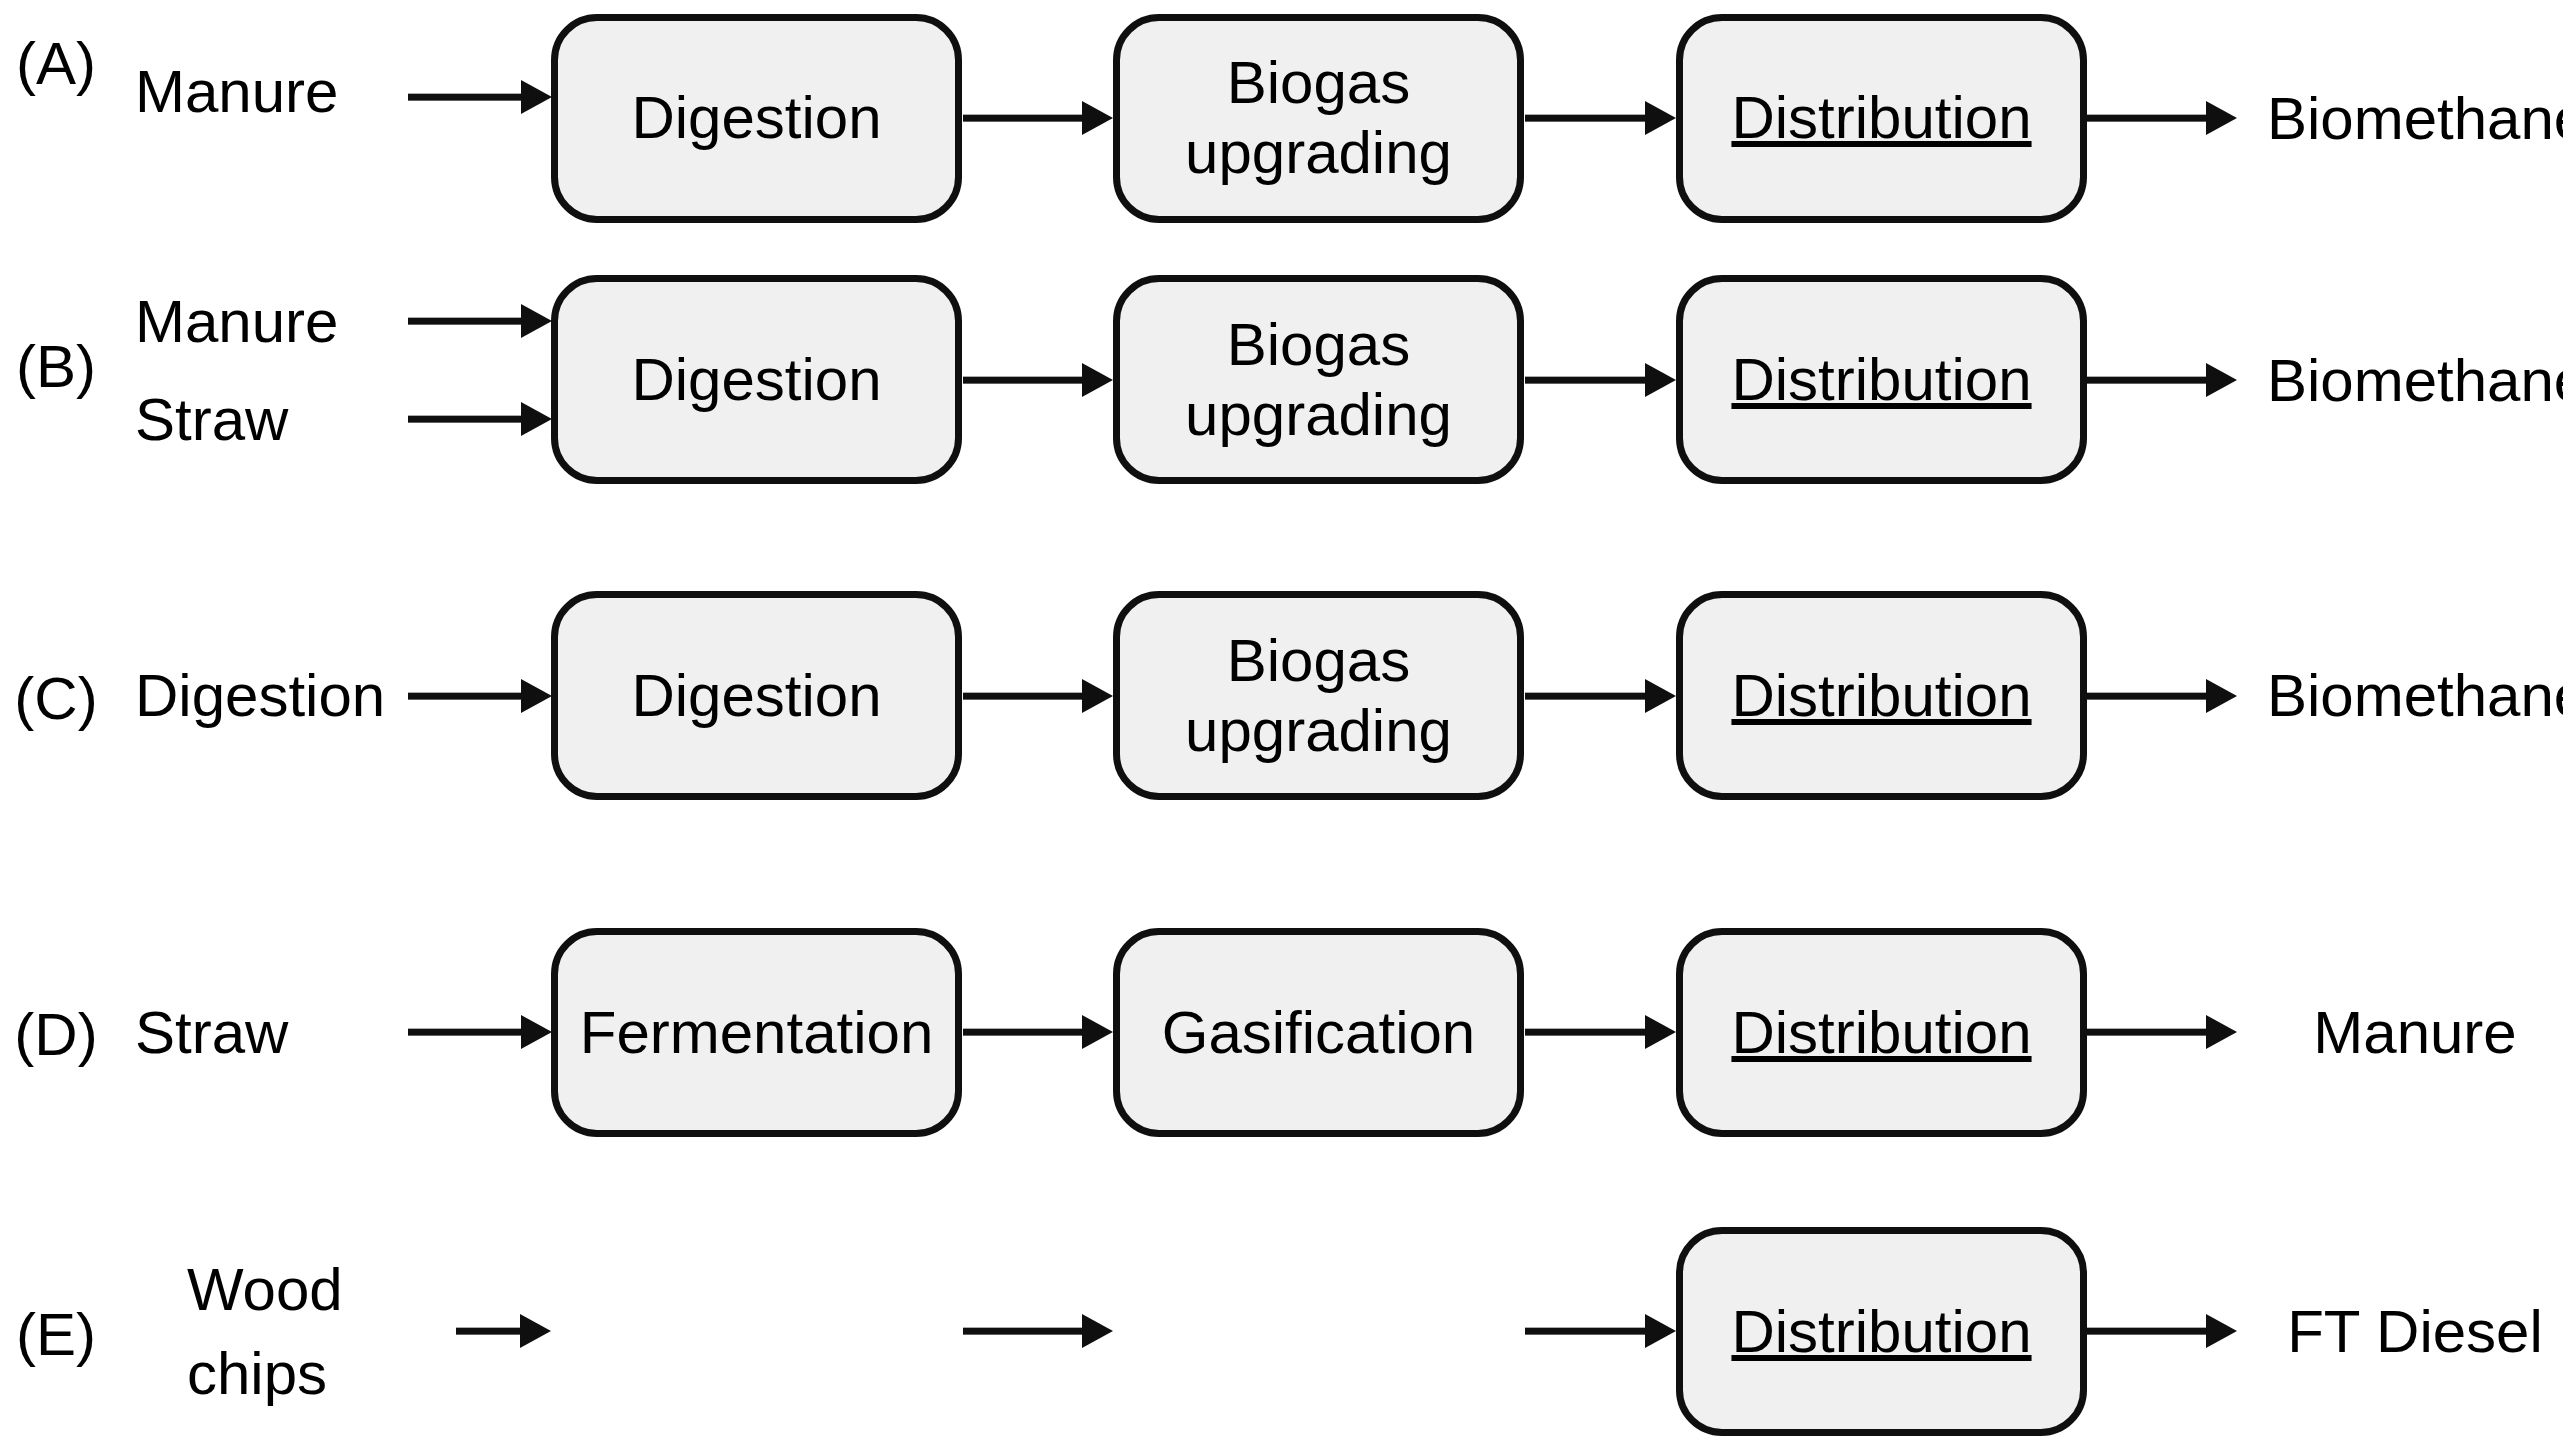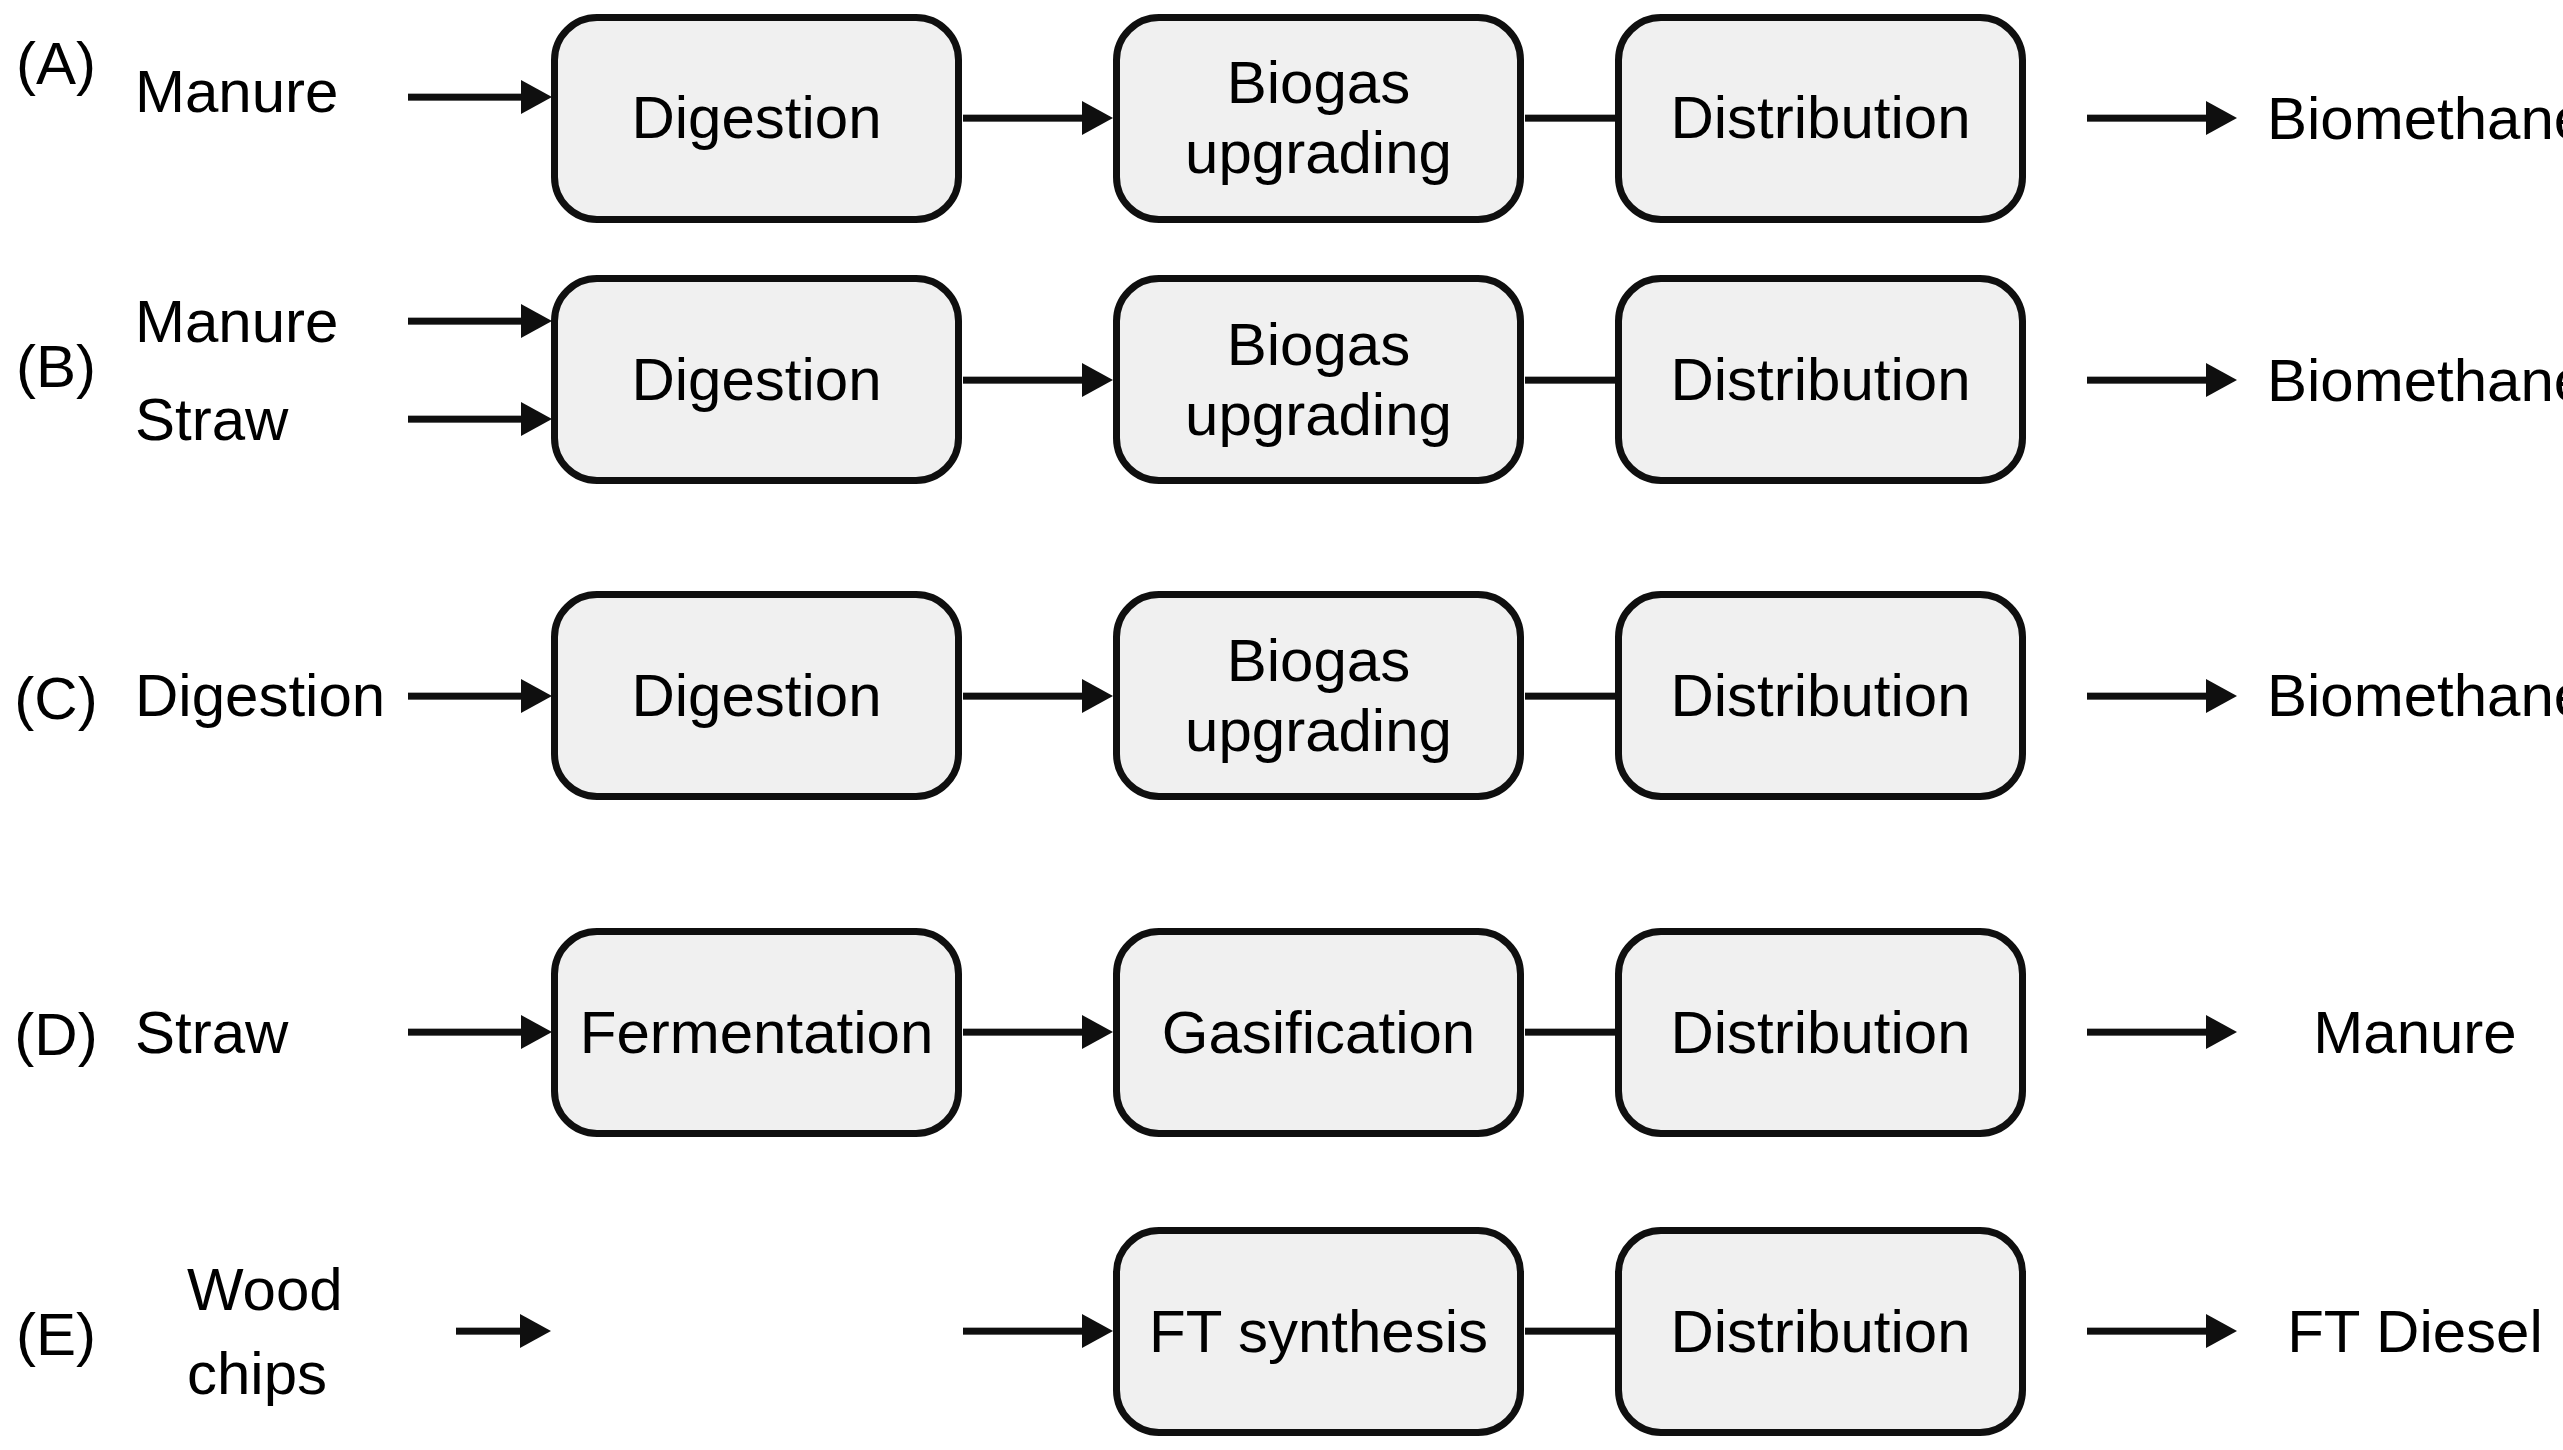--- a/index.html
+++ b/index.html
@@ -28,21 +28,21 @@
   .out-label{
     position:absolute;left:2267px;width:296px;height:75px;line-height:75px;
     text-align:center;font-size:60px;white-space:nowrap;
   }
   .pbox{
     position:absolute;width:411px;height:209px;box-sizing:border-box;
     background:#f0f0f0;border:7.5px solid #0f0f0f;border-radius:46px;
     display:flex;align-items:center;justify-content:center;
     text-align:center;font-size:60px;line-height:70px;padding:0 19.5px;
   }
-  .c1{left:551px;} .c2{left:1113px;} .c3{left:1615px;}
+  .c1{left:551px;} .c2{left:1113px;} .c3{left:1676px;text-decoration:underline;}
   .arrow{position:absolute;height:34px;}
   .arrow .shaft{
     position:absolute;left:0;right:27px;top:50%;transform:translateY(-50%);
     height:6.7px;background:#0f0f0f;
   }
   .arrow .head{
     position:absolute;right:0;top:50%;transform:translateY(-50%);
     width:0;height:0;
     border-left:31px solid #0f0f0f;
     border-top:17px solid transparent;
@@ -192,23 +192,20 @@
     <div class="rlabel" style="top:1297px">(E)</div>
     <div class="in-label two-line" style="top:1248px">Wood chips</div>
     <div class="arrow in-arrow short" style="top:1314px">
         <span class="shaft"></span>
         <span class="head"></span>
       </div>
     <div class="arrow a12" style="top:1314px">
         <span class="shaft"></span>
         <span class="head"></span>
       </div>
-    <div class="pbox c2" style="top:1227px">
-        <span>FT synthesis</span>
-      </div>
     <div class="arrow a23" style="top:1314px">
         <span class="shaft"></span>
         <span class="head"></span>
       </div>
     <div class="pbox c3" style="top:1227px">
         <span>Distribution</span>
       </div>
     <div class="arrow out-arrow" style="top:1314px">
         <span class="shaft"></span>
         <span class="head"></span>

